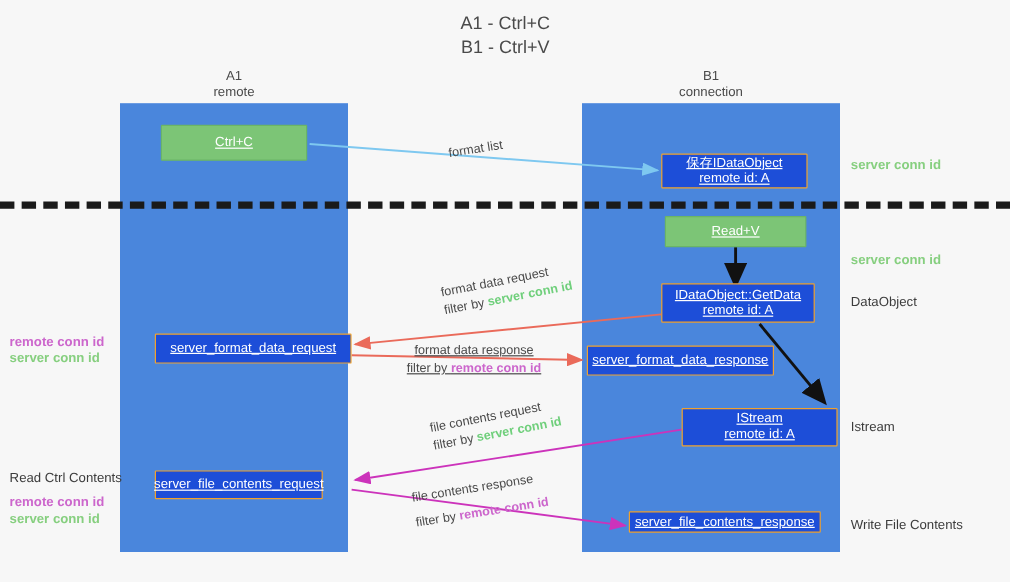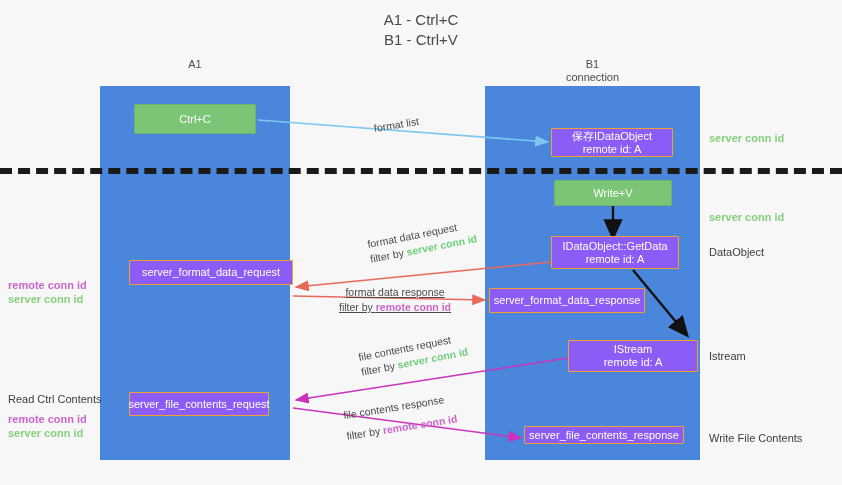--- a/index.html
+++ b/index.html
@@ -31,22 +31,22 @@
   .lane{background:#4a86dc;}
 
   
   .node{
     box-sizing:border-box;
     display:flex;flex-direction:column;align-items:center;justify-content:center;
     font-size:11px;line-height:13px;color:#ffffff;text-align:center;
     border-radius:1px;
   }
   .node.green{background:#7cc576;border:1px solid #6bb566;}
-  .node.orange{background:#8b5cf6;border:1px solid #f0a22e;}
-  .node span{display:block;white-space:nowrap;}
+  .node.orange{background:#1d4ed8;border:1px solid #f0a22e;}
+  .node span{display:block;white-space:nowrap;text-decoration:underline;}
 
   
   .edge-label{
     font-size:10.5px;line-height:15px;color:#4a4a4a;white-space:nowrap;
   }
   .edge-label .g{color:#6fcf7b;font-weight:bold;}
   .edge-label .m{color:#cc66cc;font-weight:bold;}
   .rot-neg12{transform:rotate(-11deg);transform-origin:left center;}
   .rot-neg9{transform:rotate(-9deg);transform-origin:left center;}
 
@@ -70,20 +70,21 @@
 
 <div class="stage">
 
   <div class="abs title">
     <div>A1 - Ctrl+C</div>
     <div>B1 - Ctrl+V</div>
   </div>
 
   <div class="abs lane-header" style="left:100px;top:58px;width:190px;">
     <span class="big">A1</span>
+    <span class="sub">remote</span>
   </div>
   <div class="abs lane-header" style="left:485px;top:58px;width:215px;">
     <span class="big">B1</span>
     <span class="sub">connection</span>
   </div>
 
   <div class="abs lane" style="left:100px;top:86px;width:190px;height:374px;"></div>
   <div class="abs lane" style="left:485px;top:86px;width:215px;height:374px;"></div>
 
   <svg class="overlay" viewBox="0 0 842 485">
@@ -116,35 +117,35 @@
 
     <line x1="293" y1="408" x2="521" y2="438" stroke="#cc33bb" stroke-width="1.6" marker-end="url(#ah-mag)"></line>
   </svg>
 
   <div class="abs dashed"></div>
 
   <div class="abs node green" style="left:134px;top:104px;width:122px;height:30px;">
     <span>Ctrl+C</span>
   </div>
 
-  <div class="abs node orange" style="left:129px;top:260px;width:164px;height:25px;justify-content:center;">
+  <div class="abs node orange" style="left:129px;top:278px;width:164px;height:25px;justify-content:center;">
     <span>server_format_data_request</span>
   </div>
 
   <div class="abs node orange" style="left:129px;top:392px;width:140px;height:24px;">
     <span>server_file_contents_request</span>
   </div>
 
   <div class="abs node orange" style="left:551px;top:128px;width:122px;height:29px;">
     <span>保存IDataObject</span>
     <span>remote id: A</span>
   </div>
 
   <div class="abs node green" style="left:554px;top:180px;width:118px;height:26px;">
-    <span>Write+V</span>
+    <span>Read+V</span>
   </div>
 
   <div class="abs node orange" style="left:551px;top:236px;width:128px;height:33px;">
     <span>IDataObject::GetData</span>
     <span>remote id: A</span>
   </div>
 
   <div class="abs node orange" style="left:568px;top:340px;width:130px;height:32px;">
     <span>IStream</span>
     <span>remote id: A</span>

